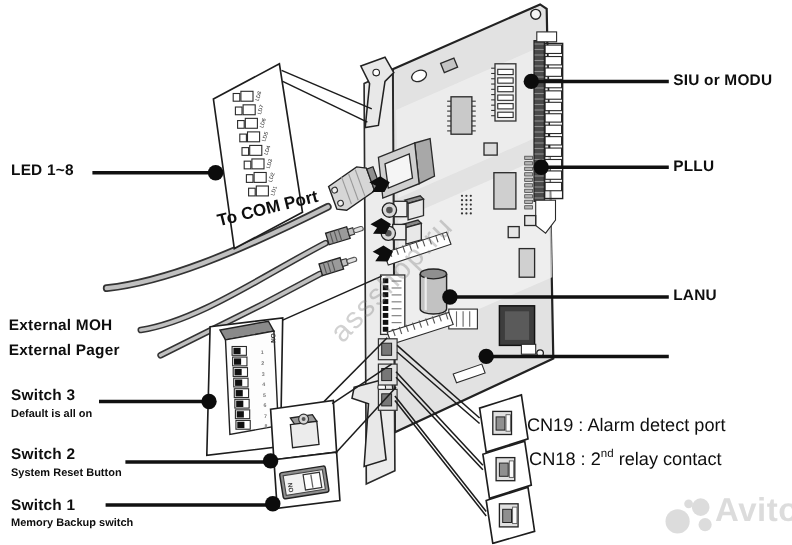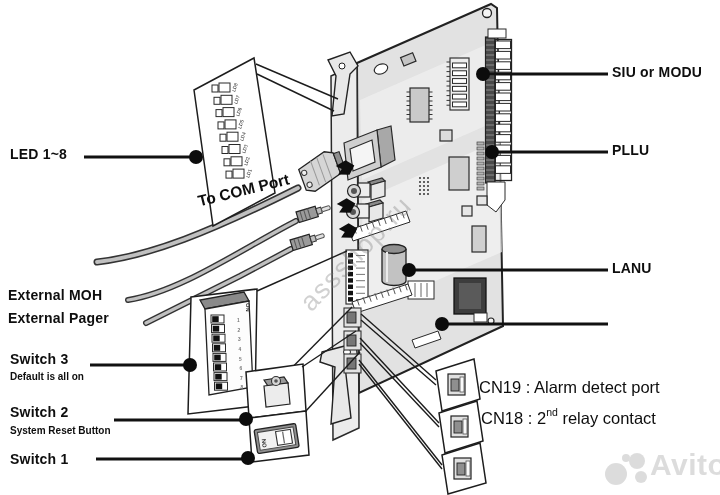--- a/index.html
+++ b/index.html
@@ -462,20 +462,21 @@
 </svg>
 
 <div class="lbl ttl" style="left:10px;top:147px">LED 1~8</div>
 <div class="lbl ttl" style="left:8px;top:311px">External Pager</div>
 <div class="lbl ttl" style="left:8px;top:288px">External MOH</div>
 <div class="lbl ttl" style="left:10px;top:352px">Switch 3</div>
 <div class="lbl sub" style="left:10px;top:372px">Default is all on</div>
 <div class="lbl ttl" style="left:10px;top:405px">Switch 2</div>
 <div class="lbl sub" style="left:10px;top:426px">System Reset Button</div>
 <div class="lbl ttl" style="left:10px;top:452px">Switch 1</div>
+<div class="lbl sub" style="left:10px;top:471px">Memory Backup switch</div>
 
 <div class="lbl ttl" style="left:612px;top:65px">SIU or MODU</div>
 <div class="lbl ttl" style="left:612px;top:143px">PLLU</div>
 <div class="lbl ttl" style="left:612px;top:261px">LANU</div>
 
 <div class="lbl cn" style="left:479px;top:377px"><span>CN19 : Alarm detect port</span><sup></sup><span></span></div>
 <div class="lbl cn" style="left:481px;top:408px"><span>CN18 : 2</span><sup>nd</sup><span> relay contact</span></div>
 
 <div class="lbl rot" style="left:196px;top:193px">To COM Port</div>
 

